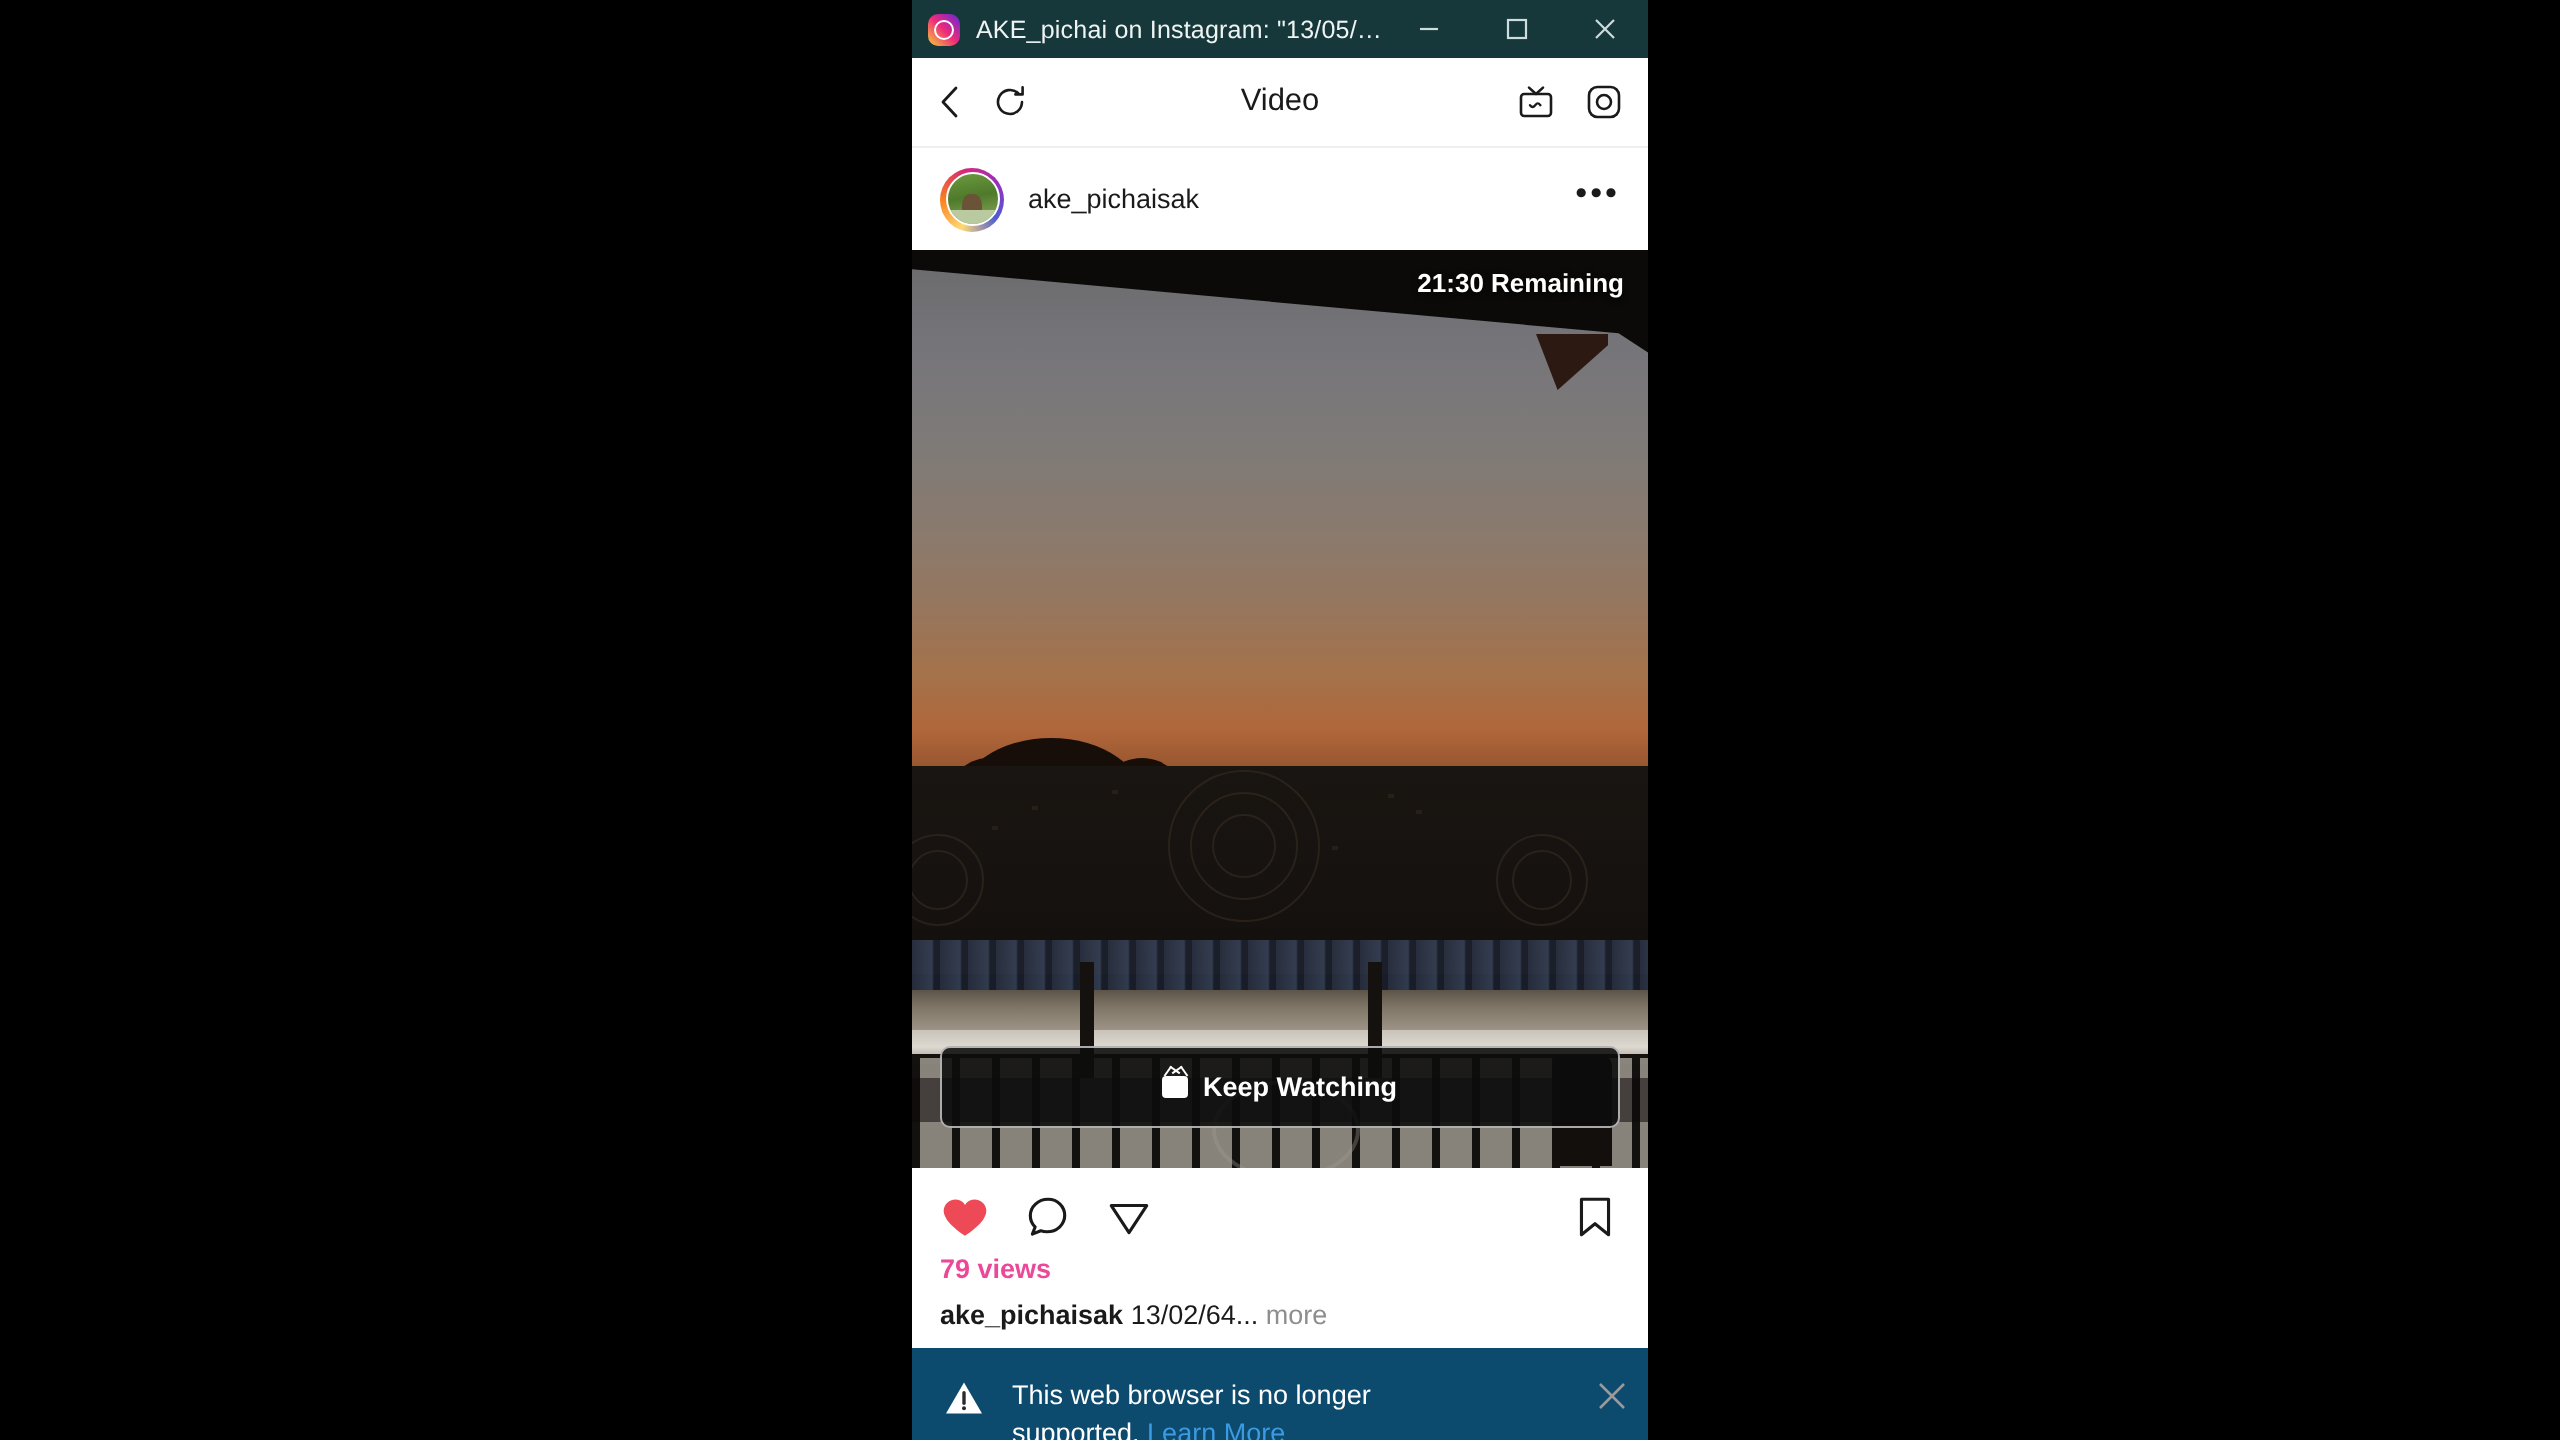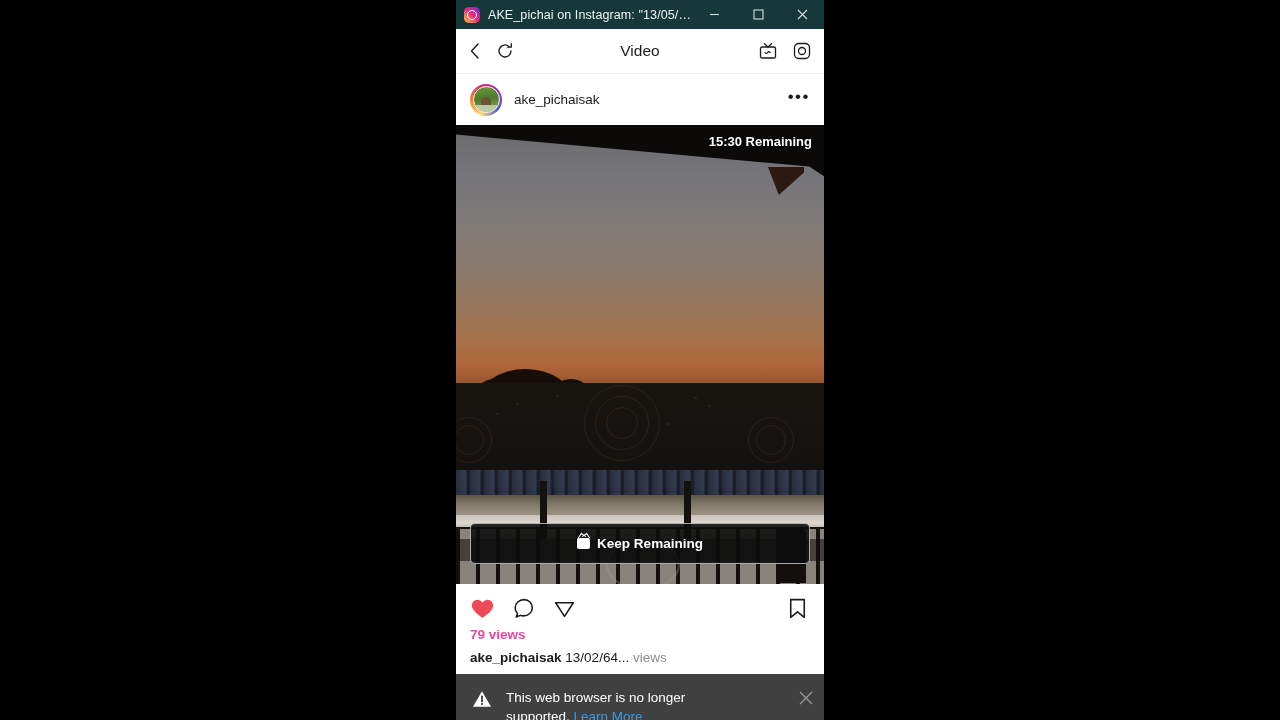--- a/index.html
+++ b/index.html
@@ -188,21 +188,21 @@
   .caption{
     background:#fff;padding:8px 14px 12px 14px;font-size:13.5px;color:#1a1a1a;
   }
   .caption .cu{font-weight:bold;}
   .caption .ctext{font-weight:400;}
   .caption .more{color:#8e8e8e;}
 
   
   .banner{
     position:absolute;left:0;bottom:0;width:100%;height:46px;
-    background:#404040;display:flex;align-items:flex-start;
+    background:#0c4a6e;display:flex;align-items:flex-start;
     padding:14px 10px 0 16px;box-sizing:border-box;
   }
   .warn{
     width:20px;height:18px;flex:0 0 auto;margin-top:2px;position:relative;
   }
   .banner-text{
     margin-left:14px;color:#fff;font-size:13.5px;line-height:19px;flex:1 1 auto;
   }
   .banner-text .lm{color:#3b9ae1;}
   .banner-x{color:#9a9a9a;flex:0 0 auto;margin-left:8px;margin-top:2px;}
@@ -315,25 +315,25 @@
       <div class="ledge"></div>
       <div class="ledge2"></div>
       <div class="fence-top"></div>
       <div class="fence"></div>
       <div class="post" style="left:84px;"></div>
       <div class="post" style="left:228px;"></div>
       <div class="dark-strip"></div>
       <div class="dark-obj"></div>
       <div class="medal-low"></div>
 
-      <div class="remaining">15:30 Remaining</div>
+      <div class="remaining">21:30 Remaining</div>
 
       <div class="keepbtn">
         <span class="tvglyph"></span>
-        <span>Keep Remaining</span>
+        <span>Keep Watching</span>
       </div>
     </div>
 
     <div class="actions">
       <span class="grp">
         <span class="ic heart">
           <svg width="25" height="25" viewBox="0 0 24 24">
               <path d="M12 21s-7.5-4.7-9.4-9A5.1 5.1 0 0 1 12 6.2 5.1 5.1 0 0 1 21.4 12c-1.9 4.3-9.4 9-9.4 9z" fill="currentColor"></path>
             </svg>
         </span>
@@ -353,21 +353,21 @@
             <path d="M5.5 3.5h13v17L12 15.2 5.5 20.5z" fill="none" stroke="currentColor" stroke-width="1.5" stroke-linejoin="round"></path>
           </svg>
       </span>
     </div>
 
     <div class="views">79 views</div>
 
     <div class="caption">
       <span class="cu">ake_pichaisak</span>
       <span class="ctext">13/02/64...</span>
-      <span class="more">views</span>
+      <span class="more">more</span>
     </div>
 
     <div class="banner">
       <span class="warn">
         <svg width="20" height="18" viewBox="0 0 20 18">
           <path d="M10 1.2L19 16.8H1z" fill="#ffffff"></path>
           <path d="M10 6.4v5.2" stroke="#2b2b2b" stroke-width="1.7" stroke-linecap="round"></path>
           <circle cx="10" cy="14.1" r="1" fill="#2b2b2b"></circle>
         </svg>
       </span>

